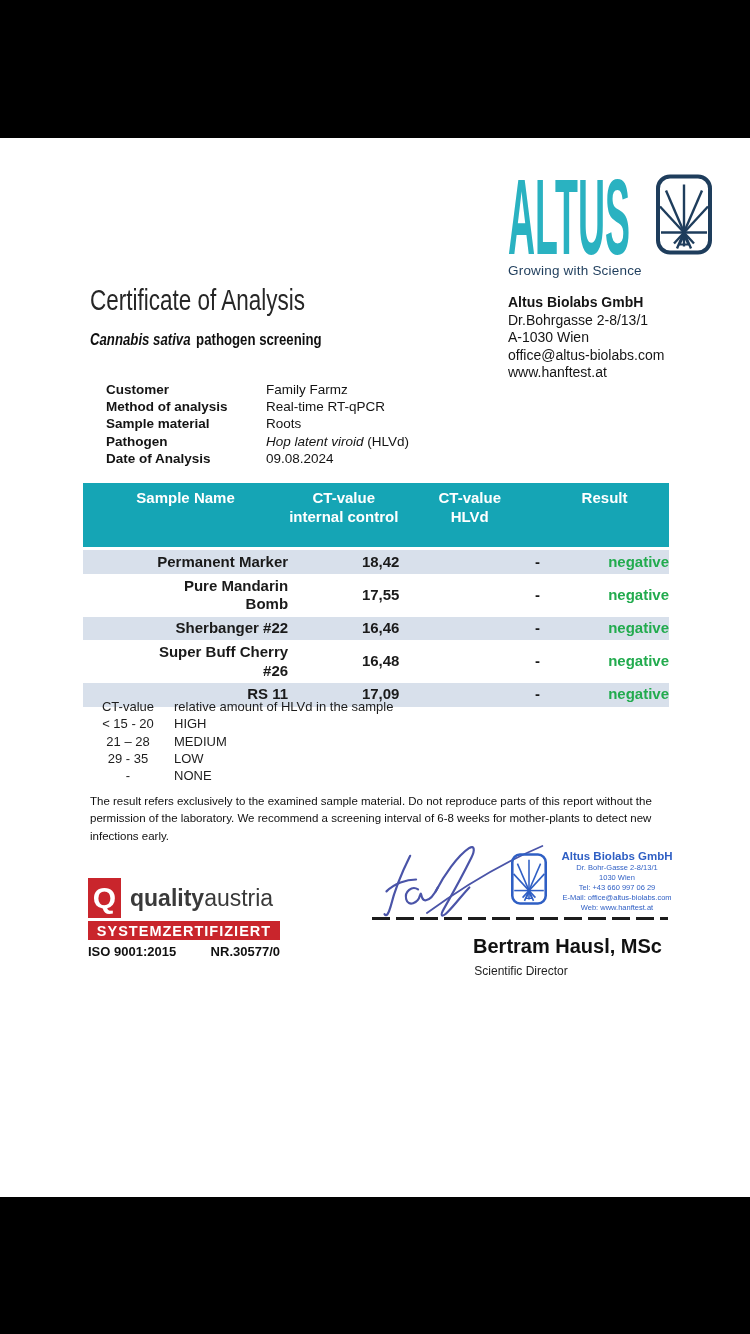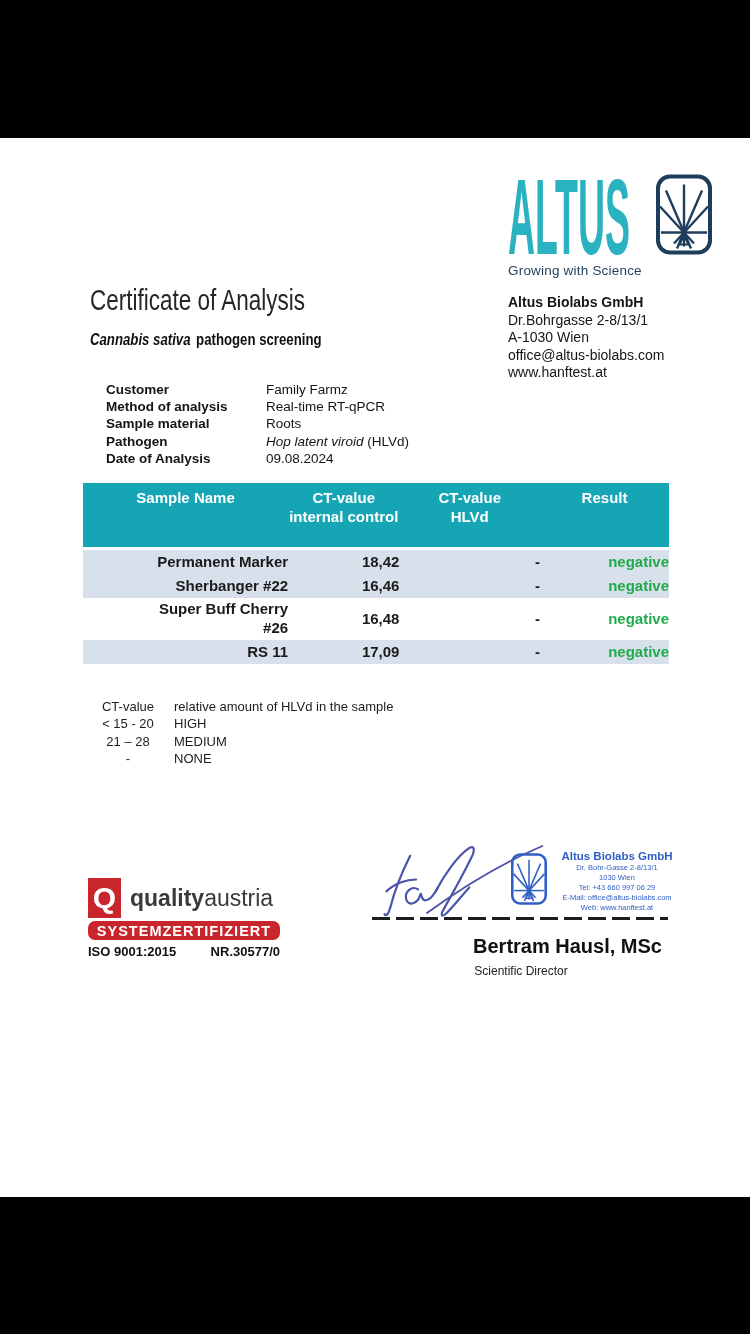--- a/index.html
+++ b/index.html
@@ -46,21 +46,21 @@
                    color:#101010;margin:0;}
 
   .qa-certification{position:absolute;left:88px;top:739px;width:192px;}
   .qa-top{display:flex;align-items:center;gap:9px;height:42px;}
   .qa-q-badge{width:33px;height:40px;background:var(--qared,#c9252c);color:#fff;font-weight:bold;
               font-size:30px;display:flex;align-items:center;justify-content:center;}
   .qa-brand{font-size:23px;color:#3a3a3a;white-space:nowrap;}
   .qa-brand-bold{font-weight:bold;}
   .qa-banner{margin-top:2px;height:19px;background:var(--qared,#c9252c);color:#fff;display:flex;
              align-items:center;justify-content:center;font-weight:bold;font-size:14.5px;
-             letter-spacing:1px;white-space:nowrap;border-radius:7px;}
+             letter-spacing:1px;white-space:nowrap;}
   .qa-iso-row{margin-top:4px;display:flex;justify-content:space-between;font-weight:bold;font-size:13px;color:#111;}
 
   .signature-scrawl{position:absolute;left:368px;top:706px;width:182px;height:74px;color:#4a54a8;}
   .stamp{position:absolute;left:509px;top:712px;display:flex;gap:6px;color:var(--stampblue,#2f5fc4);}
   .stamp-plant{width:40px;height:54px;margin-top:2px;flex:none;}
   .stamp-text{width:124px;text-align:center;}
   .stamp-name{font-size:11.5px;font-weight:bold;white-space:nowrap;}
   .stamp-lines{font-size:7.5px;line-height:10px;margin-top:1px;}
   .signature-line{position:absolute;left:372px;top:779px;width:296px;height:2.5px;
                   background:repeating-linear-gradient(90deg,#1c1c1c 0 18px,transparent 18px 24px);}
@@ -170,20 +170,29 @@
         </thead>
       <tbody>
           <tr class="alt">
             <td class="sample">
               <div>Permanent Marker</div>
             </td>
             <td>18,42</td>
             <td>-</td>
             <td class="result">negative</td>
           </tr>
+          <tr>
+            <td class="sample">
+              <div>Pure Mandarin</div>
+              <div>Bomb</div>
+            </td>
+            <td>17,55</td>
+            <td>-</td>
+            <td class="result">negative</td>
+          </tr>
           <tr class="alt">
             <td class="sample">
               <div>Sherbanger #22</div>
             </td>
             <td>16,46</td>
             <td>-</td>
             <td class="result">negative</td>
           </tr>
           <tr>
             <td class="sample">
@@ -212,25 +221,30 @@
         </div>
         <div class="legend-row">
           <span class="legend-range">&lt; 15 - 20</span>
           <span class="legend-meaning">HIGH</span>
         </div>
         <div class="legend-row">
           <span class="legend-range">21 – 28</span>
           <span class="legend-meaning">MEDIUM</span>
         </div>
         <div class="legend-row">
+          <span class="legend-range">29 - 35</span>
+          <span class="legend-meaning">LOW</span>
+        </div>
+        <div class="legend-row">
           <span class="legend-range">-</span>
           <span class="legend-meaning">NONE</span>
         </div>
       </div>
 
+    <p class="disclaimer-text">The result refers exclusively to the examined sample material. Do not reproduce parts of this report without the permission of the laboratory. We recommend a screening interval of 6-8 weeks for mother-plants to detect new infections early.</p>
 
     <div class="qa-certification">
       <div class="qa-top">
         <div class="qa-q-badge">Q</div>
         <div class="qa-brand">
           <span class="qa-brand-bold">quality</span><span>austria</span>
         </div>
       </div>
       <div class="qa-banner">SYSTEMZERTIFIZIERT</div>
       <div class="qa-iso-row">

